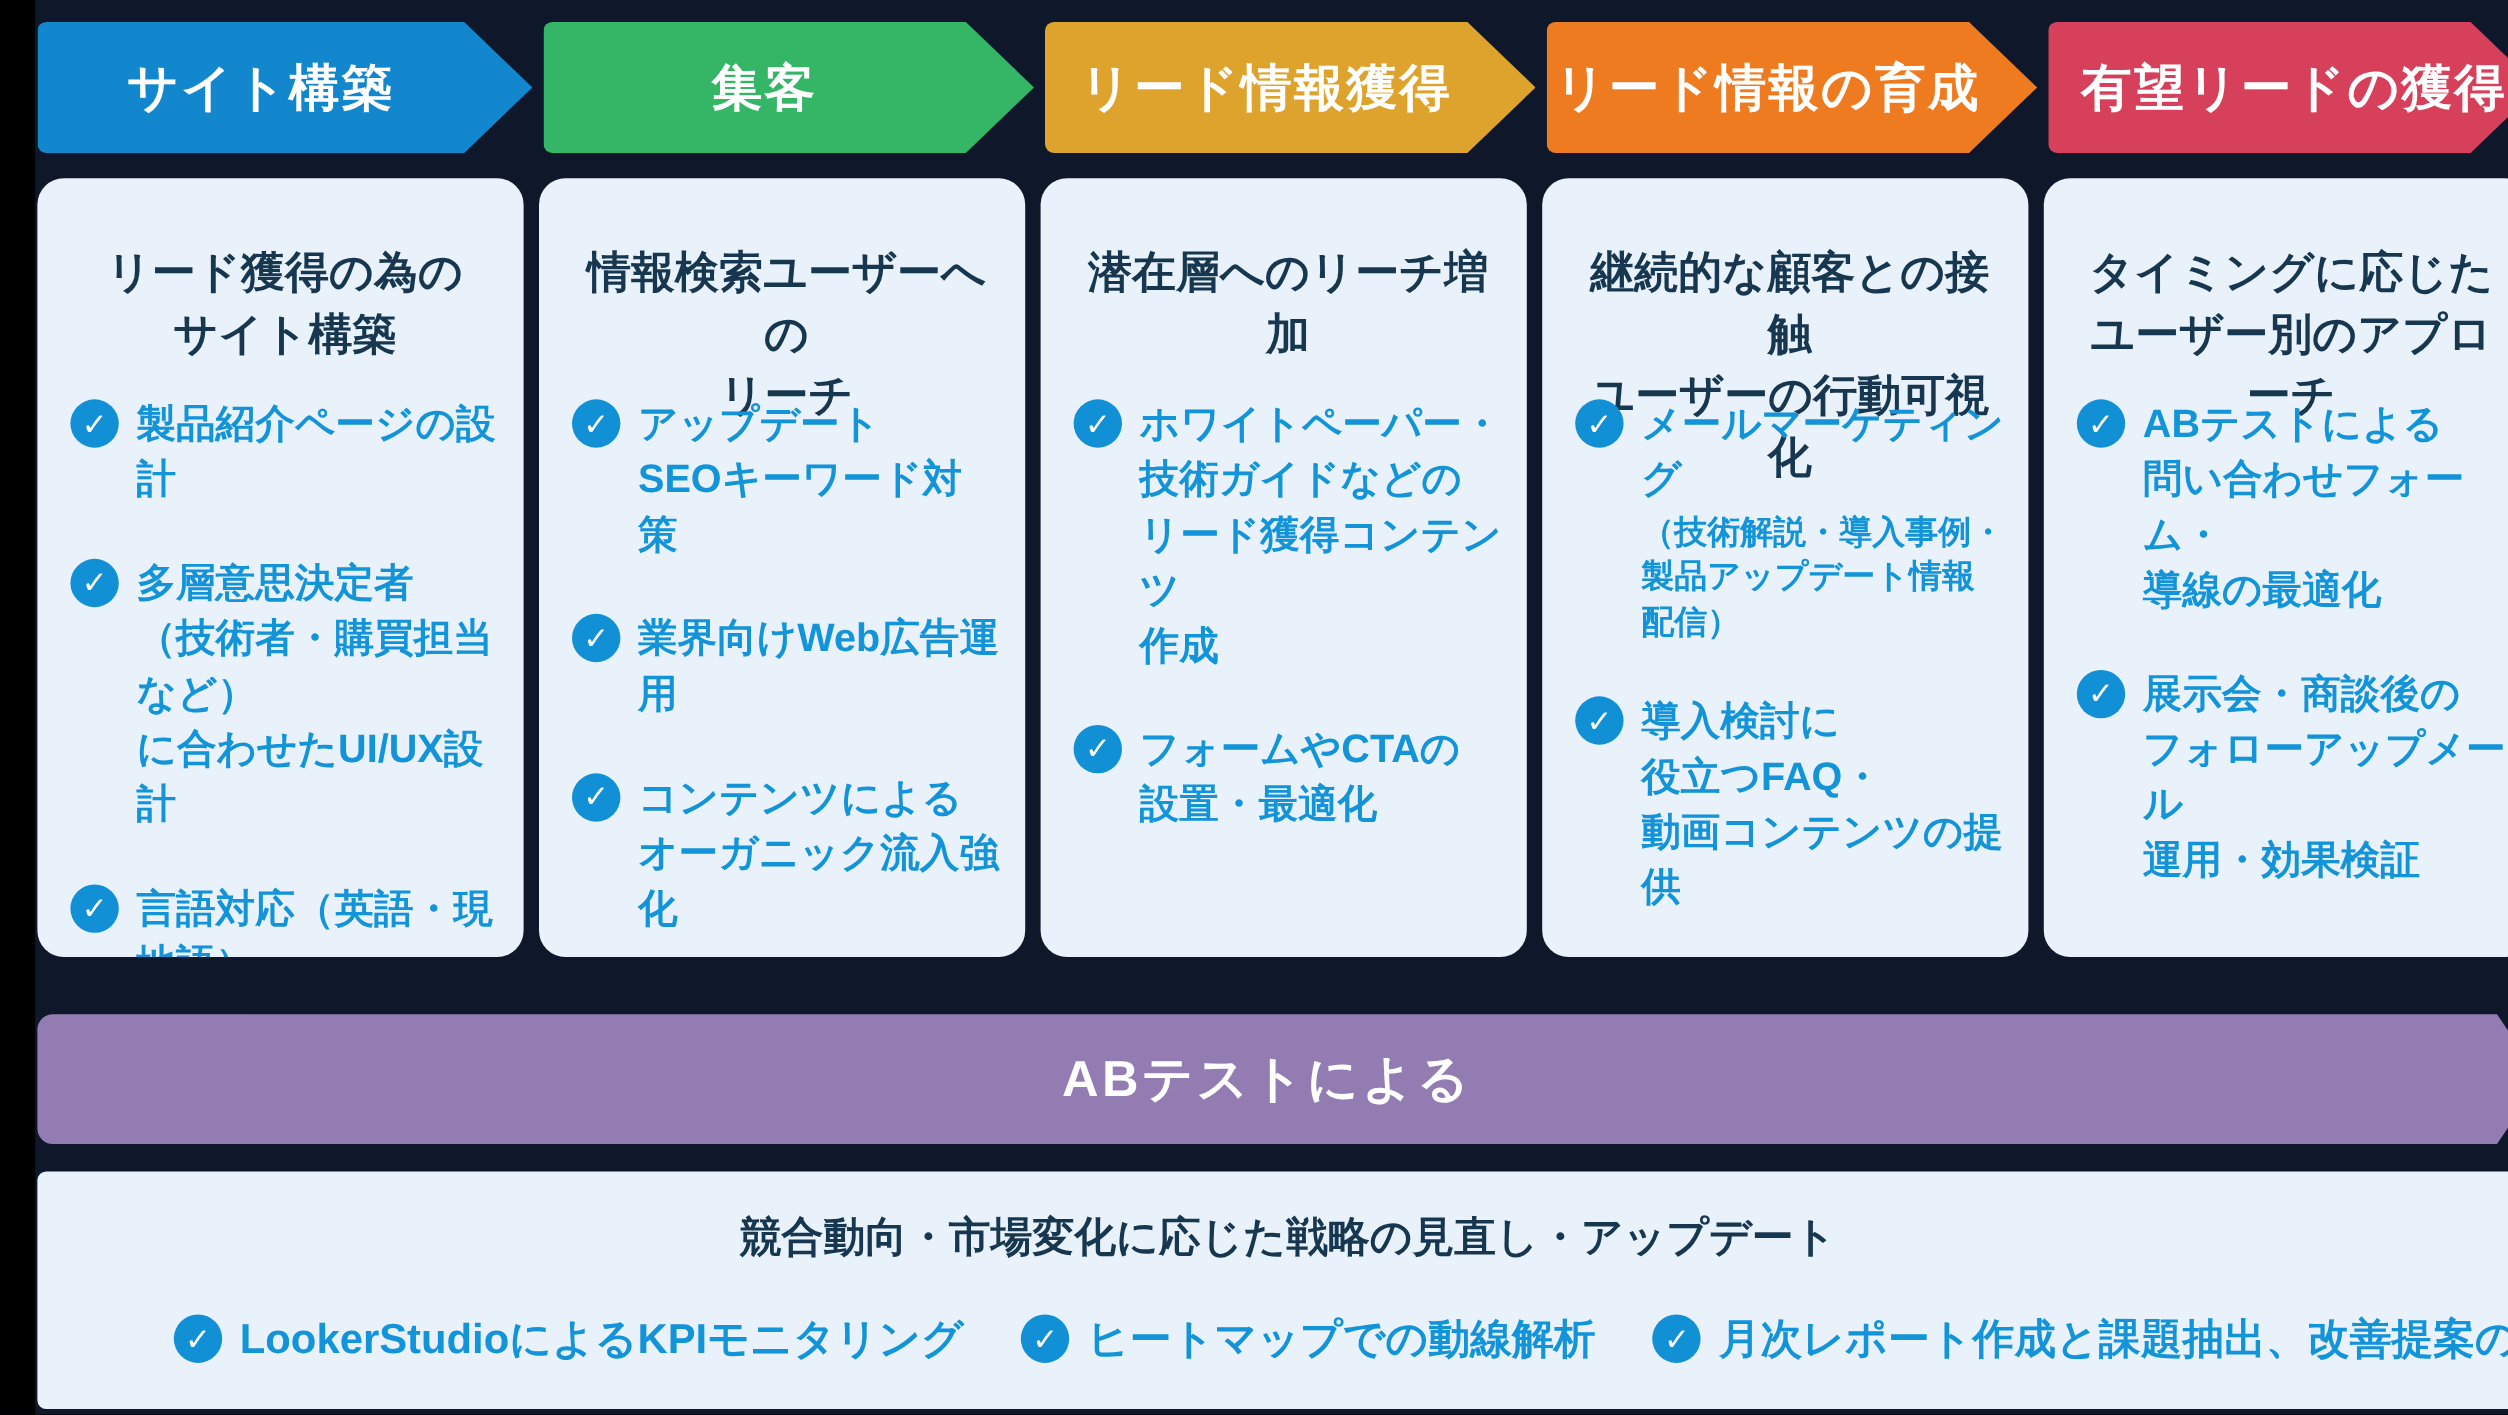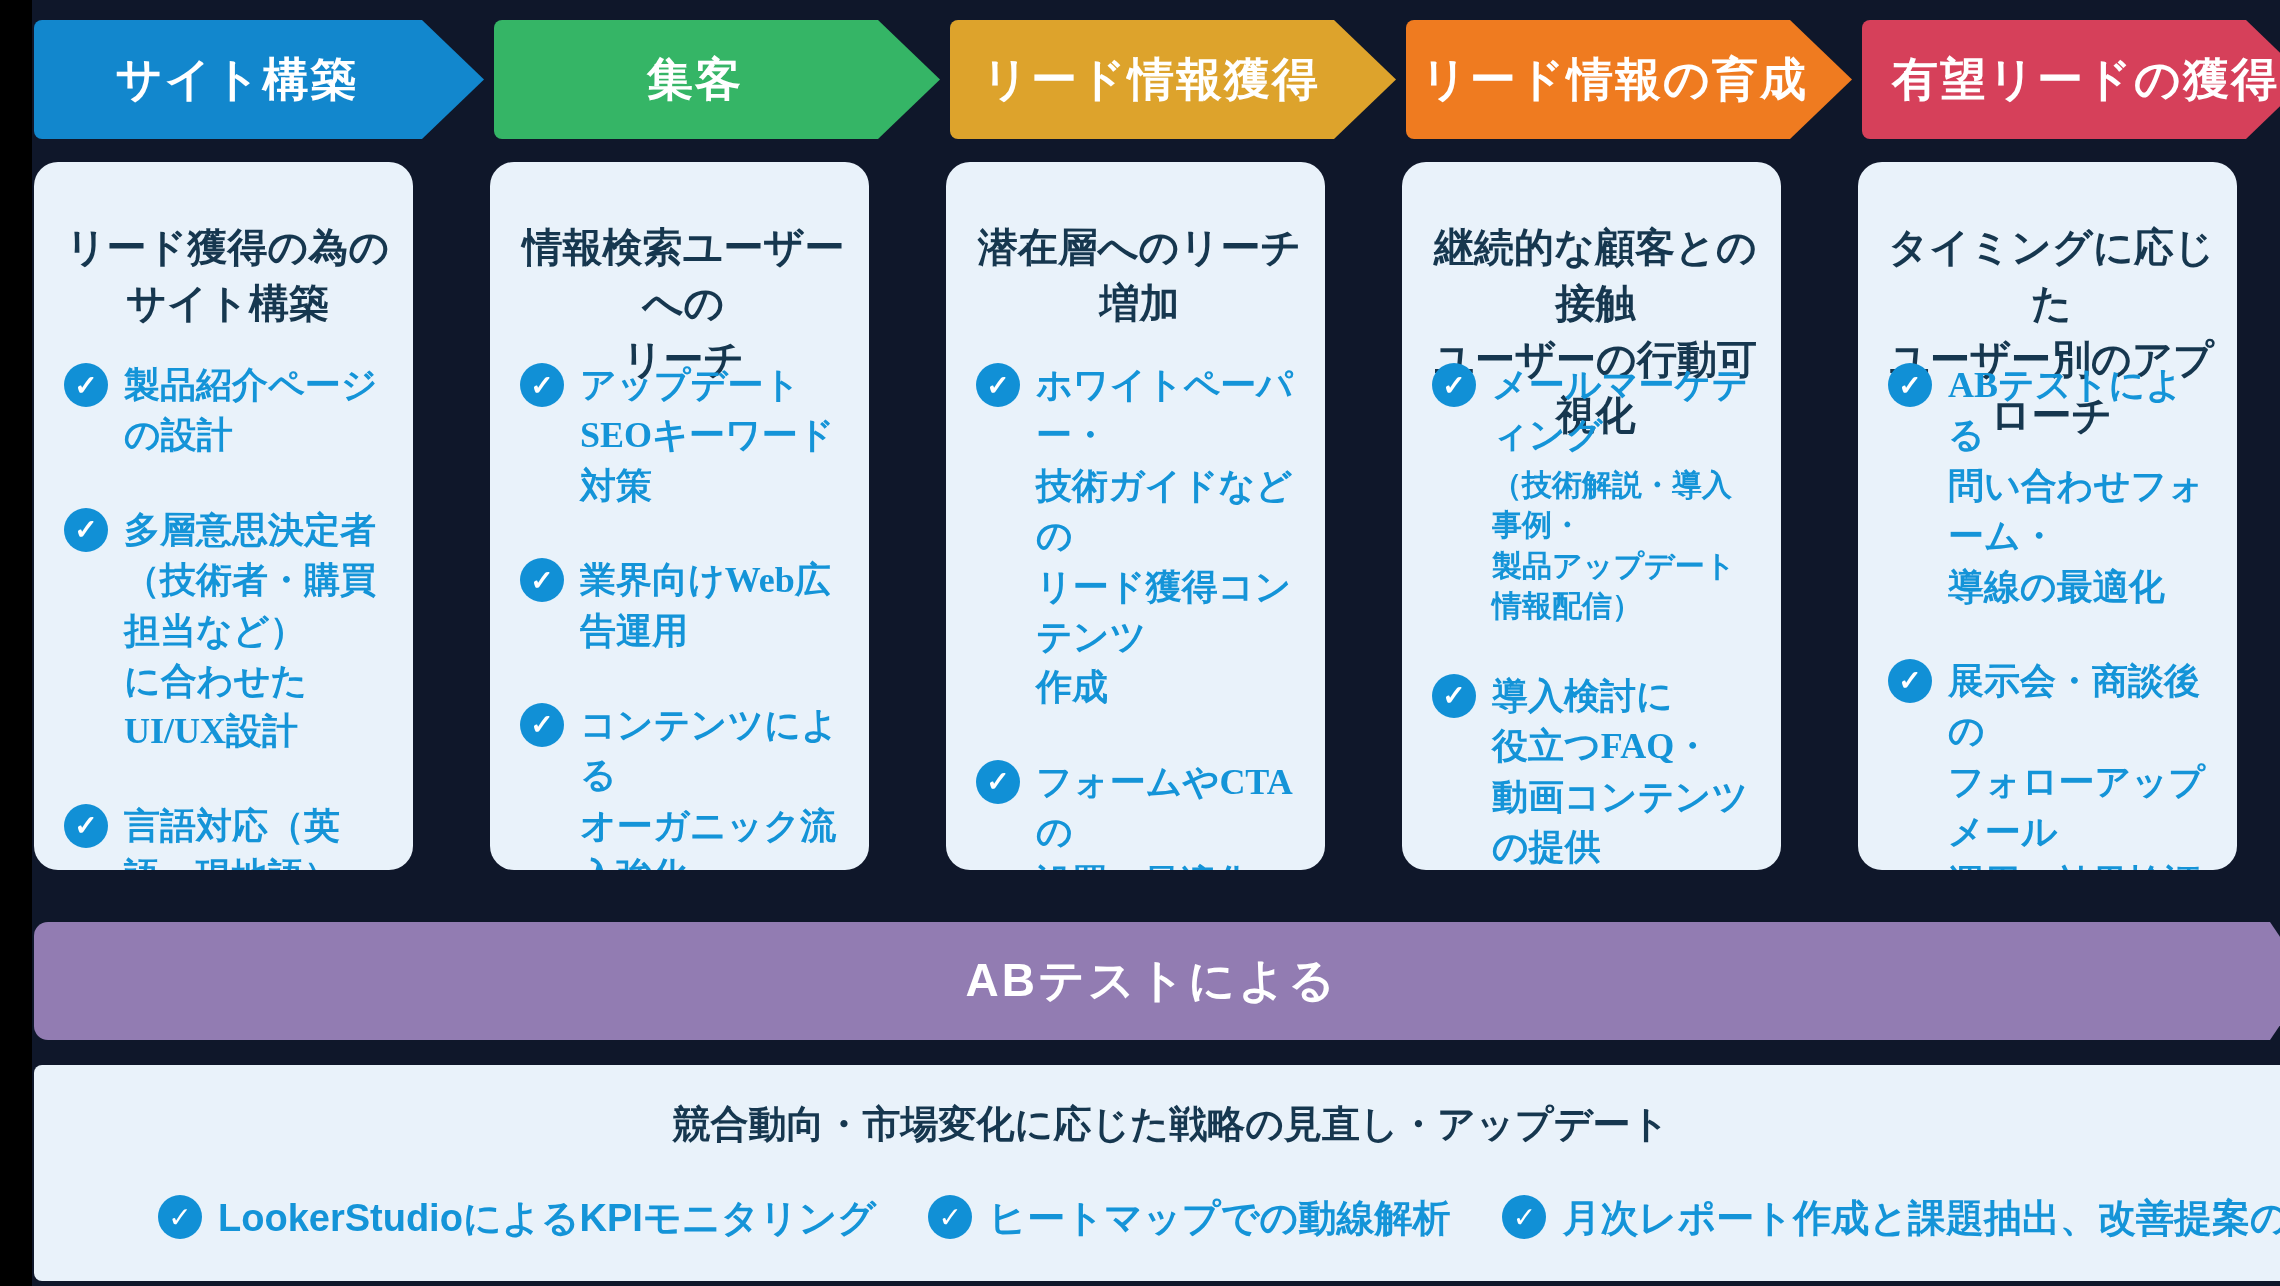--- a/index.html
+++ b/index.html
@@ -14,32 +14,32 @@
   .arrow{
     position:absolute;top:20px;left:6px;right:4px;height:119px;
     display:flex;align-items:center;justify-content:center;
     clip-path:polygon(0 0, calc(100% - 62px) 0, 100% 50%, calc(100% - 62px) 100%, 0 100%);
     border-radius:8px 0 0 8px;
   }
   .col0 .arrow{left:2px;}
   .col0 .arrow{background:#1287cd;}
   .col1 .arrow{background:#35b566;}
   .col2 .arrow{background:#dda32c;}
-  .col3 .arrow{background:#ef7b20;justify-content:flex-end;}
+  .col3 .arrow{background:#ef7b20;}
   .col4 .arrow{background:#d6405a;padding-left:45px;}
   .arrow-label{
     color:#fff;font-size:46px;letter-spacing:2px;
     margin-right:44px;white-space:nowrap;
   }
 
   
   .card{
-    position:absolute;top:162px;left:2px;width:379px;height:708px;
+    position:absolute;top:162px;left:2px;width:442px;height:708px;
     background:#e9f2fa;border-radius:24px;box-sizing:border-box;
-    padding:40px 22px 30px 30px;overflow:hidden;font-family:Liberation Serif, serif;
+    padding:40px 22px 30px 30px;overflow:hidden;
   }
   .card-title{
     color:#16374f;font-size:40px;line-height:1.4;text-align:center;
     white-space:pre-line;height:158px;box-sizing:border-box;padding-top:18px;
   }
   .items{display:flex;flex-direction:column;row-gap:44px;}
   .item{display:flex;align-items:flex-start;column-gap:16px;}
   .check{
     flex:0 0 auto;width:44px;height:44px;border-radius:50%;
     background:#1190d6;color:#fff;display:flex;align-items:center;justify-content:center;

